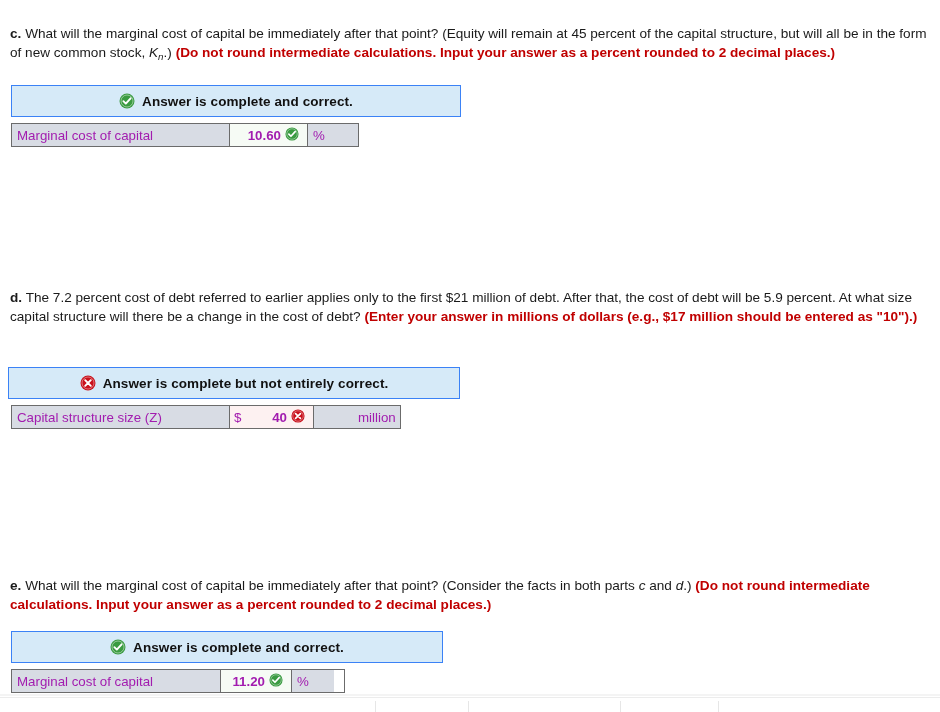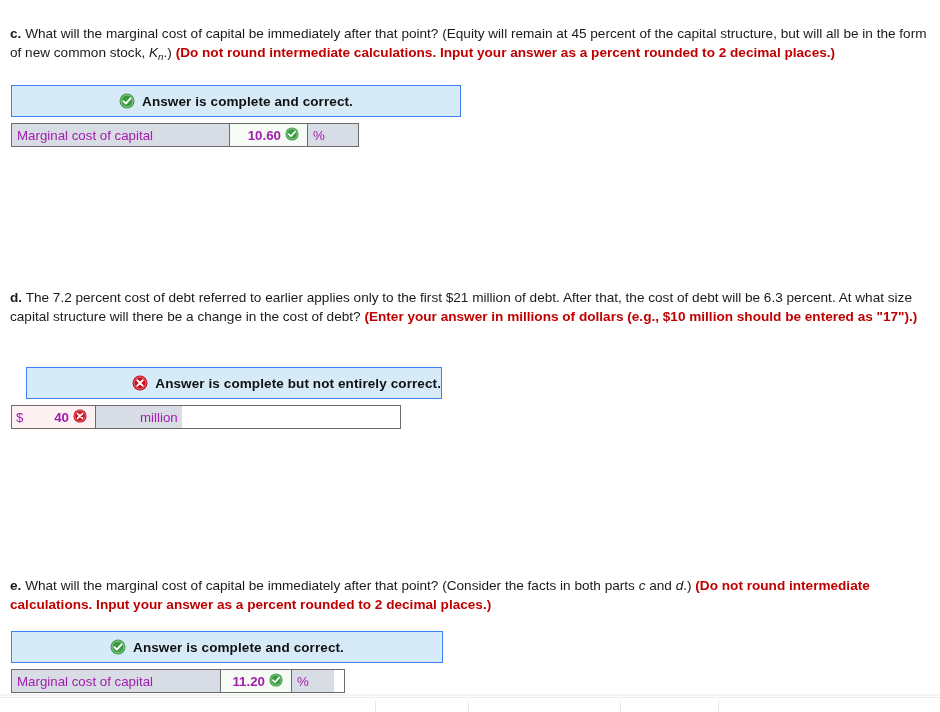--- a/index.html
+++ b/index.html
@@ -175,37 +175,40 @@
       </span>
     </div>
   </div>
   <div class="cell cell-unit" style="width:50px;">
     <span>%</span>
   </div>
 </div>
 
 <div class="question" style="top:288px; width:925px;">
   <span class="q-letter">d.</span>
-  <span>The 7.2 percent cost of debt referred to earlier applies only to the first $21 million of debt. After that, the cost of debt will be 6.3 percent. At what size capital structure will there be a change in the cost of debt? </span><span class="q-red">(Enter your answer in millions of dollars (e.g., $10 million should be entered as "17").)</span>
-</div>
-
-<div class="banner" style="left:26px; top:367px; width:416px;justify-content:flex-end;">
+  <span>The 7.2 percent cost of debt referred to earlier applies only to the first $21 million of debt. After that, the cost of debt will be 5.9 percent. At what size capital structure will there be a change in the cost of debt? </span><span class="q-red">(Enter your answer in millions of dollars (e.g., $17 million should be entered as "10").)</span>
+</div>
+
+<div class="banner" style="left:8px; top:367px; width:452px;">
   <div class="banner-inner">
     <span class="mark">
       <svg width="16" height="16" viewBox="0 0 16 16" aria-hidden="true">
         <circle cx="8" cy="8" r="7.5" fill="#c9121d"></circle>
         <circle cx="8" cy="8" r="6" fill="none" stroke="#ffffff" stroke-width="0.9" opacity="0.45"></circle>
         <path d="M5.2 5.2 L10.8 10.8 M10.8 5.2 L5.2 10.8" fill="none" stroke="#ffffff" stroke-width="1.9" stroke-linecap="round"></path>
       </svg>
     </span>
     <span class="banner-text">Answer is complete but not entirely correct.</span>
   </div>
 </div>
 
 <div class="answer-row" style="left:11px; top:405px; width:390px;">
+  <div class="cell cell-label" style="width:218px;">
+    <span>Capital structure size (Z)</span>
+  </div>
   <div class="cell cell-value wrong" style="width:84px;">
     <div class="cell-value-wrap">
       <span class="currency">$</span>
       <span class="num">40</span>
       <span class="mark">
         <svg width="14" height="14" viewBox="0 0 16 16" aria-hidden="true">
           <circle cx="8" cy="8" r="7.5" fill="#c9121d"></circle>
           <circle cx="8" cy="8" r="6" fill="none" stroke="#ffffff" stroke-width="0.9" opacity="0.45"></circle>
           <path d="M5.2 5.2 L10.8 10.8 M10.8 5.2 L5.2 10.8" fill="none" stroke="#ffffff" stroke-width="1.9" stroke-linecap="round"></path>
         </svg>

